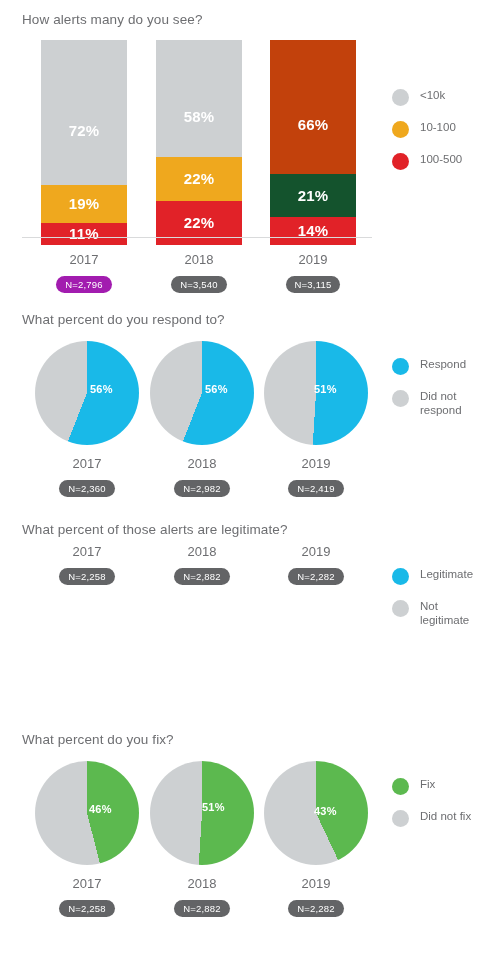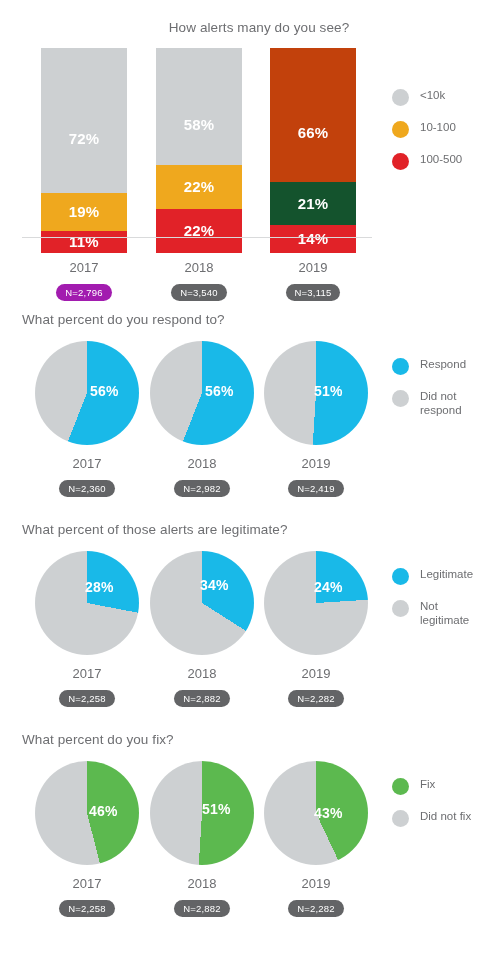--- a/index.html
+++ b/index.html
@@ -105,21 +105,21 @@
     top: 0;
   }
   .pie {
     position: relative;
     width: 104px; height: 104px;
     border-radius: 50%;
   }
   .pie-lbl {
     position: absolute;
     color: #ffffff;
-    font-size: 14px;
+    font-size: 11px;
     font-weight: bold;
     letter-spacing: 0.2px;
     white-space: nowrap;
   }
 
   
   .legend {
     position: absolute;
     left: 392px;
   }
@@ -141,21 +141,21 @@
     line-height: 13.5px;
     white-space: pre-line;
     padding-top: 1px;
   }
 </style>
 </head>
 <body>
 
 <div class="section" style="height:302px;">
 
-  <div class="sec-title" style="padding-top:20px;text-align:center;">How alerts many do you see?</div>
+  <div class="sec-title" style="padding-top:12px;">How alerts many do you see?</div>
 
   <div class="bar-area" style="margin-top:13px;" id="bar-area">
       <div class="bar-col" style="left: 0px;">
         <div class="bar-seg seg-top" style="height: 72%; background: rgb(205, 208, 210);">
           <span class="lbl">72%</span>
         </div>
         <div class="bar-seg seg-mid" style="height: 19%; background: rgb(239, 168, 30);">
           <span class="lbl">19%</span>
         </div>
         <div class="bar-seg seg-bot" style="height: 11%; background: rgb(225, 34, 40);">
@@ -266,37 +266,20 @@
         <span class="legend-text">Did not
 respond</span>
       </div>
     </div>
 </div>
 
 <div class="section" style="height:210px;">
 
   <div class="sec-title" style="padding-top:10px;">What percent of those alerts are legitimate?</div>
 
-  <div class="pie-area" style="margin-top:14px;" id="pie-area-2">
-      <div class="pie-col" style="left: -6px;">
-        <div class="pie" style="background: conic-gradient(rgb(25, 185, 232) 0deg, rgb(25, 185, 232) 100.8deg, rgb(205, 208, 210) 100.8deg, rgb(205, 208, 210) 360deg);">
-          <span class="pie-lbl" style="left: 50px; top: 28px;">28%</span>
-        </div>
-      </div>
-      <div class="pie-col" style="left: 109px;">
-        <div class="pie" style="background: conic-gradient(rgb(25, 185, 232) 0deg, rgb(25, 185, 232) 122.4deg, rgb(205, 208, 210) 122.4deg, rgb(205, 208, 210) 360deg);">
-          <span class="pie-lbl" style="left: 50px; top: 26px;">34%</span>
-        </div>
-      </div>
-      <div class="pie-col" style="left: 223px;">
-        <div class="pie" style="background: conic-gradient(rgb(25, 185, 232) 0deg, rgb(25, 185, 232) 86.4deg, rgb(205, 208, 210) 86.4deg, rgb(205, 208, 210) 360deg);">
-          <span class="pie-lbl" style="left: 50px; top: 28px;">24%</span>
-        </div>
-      </div>
-    </div>
 
   <div class="xlabels" id="pie-xlabels-2">
       <div class="xlabel-col" style="left: 3px;">
         <div class="year">2017</div>
         <div><span class="npill" style="background: rgb(99, 100, 102);">N=2,258</span></div>
       </div>
       <div class="xlabel-col" style="left: 118px;">
         <div class="year">2018</div>
         <div><span class="npill" style="background: rgb(99, 100, 102);">N=2,882</span></div>
       </div>

